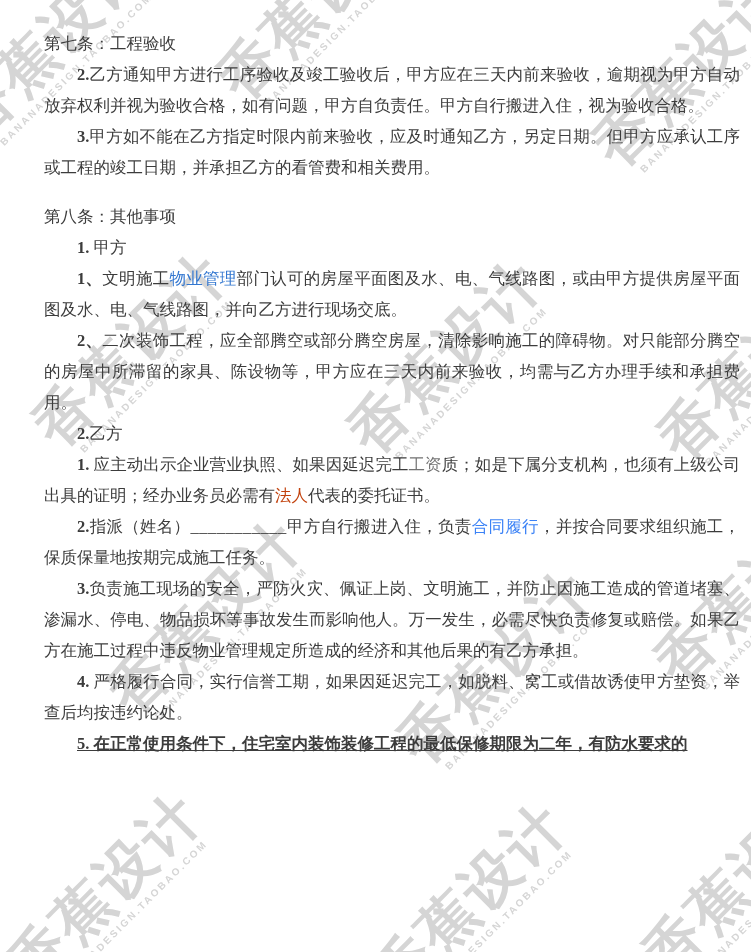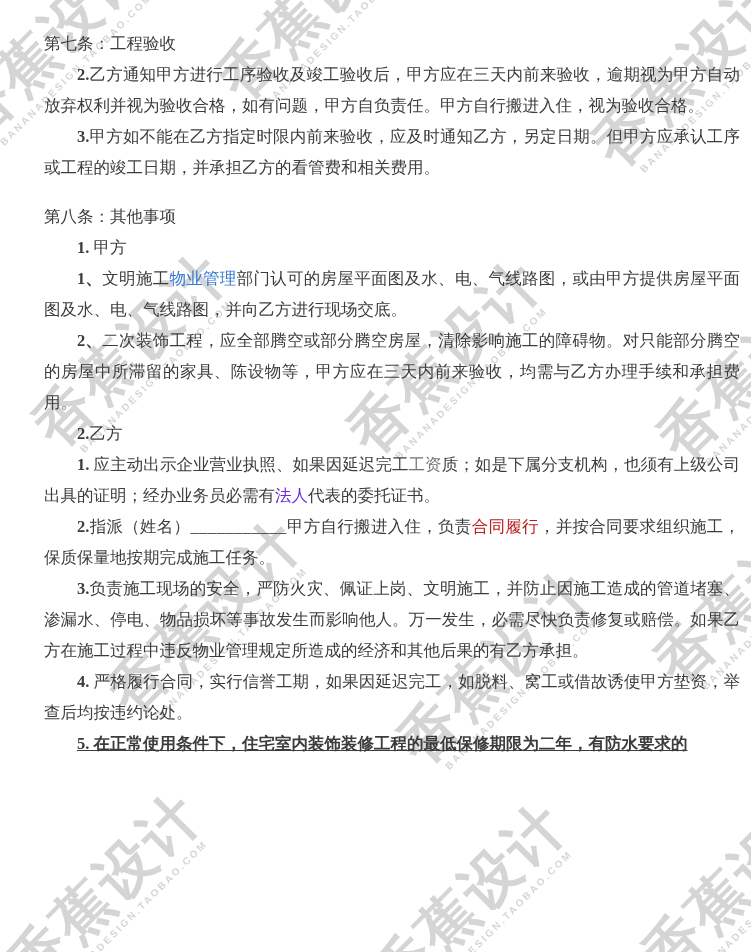--- a/index.html
+++ b/index.html
@@ -116,18 +116,18 @@
   </div>
 <div id="content" style="color: rgb(60, 60, 60);">
     <div class="heading"><span>第七条：工程验收</span></div>
     <div class="para"><span class="b">2.</span><span>乙方通知甲方进行工序验收及竣工验收后，甲方应在三天内前来验收，逾期视为甲方自动放弃权利并视为验收合格，如有问题，甲方自负责任。甲方自行搬进入住，视为验收合格。</span></div>
     <div class="para"><span class="b">3.</span><span>甲方如不能在乙方指定时限内前来验收，应及时通知乙方，另定日期。但甲方应承认工序或工程的竣工日期，并承担乙方的看管费和相关费用。</span></div>
     <div class="heading gap"><span>第八条：其他事项</span></div>
     <div class="para"><span class="b">1.</span><span> 甲方</span></div>
     <div class="para"><span class="b">1、</span><span>文明施工</span><span class="link" style="color: rgb(51, 119, 208);">物业管理</span><span>部门认可的房屋平面图及水、电、气线路图，或由甲方提供房屋平面图及水、电、气线路图，并向乙方进行现场交底。</span></div>
     <div class="para"><span class="b">2、</span><span>二次装饰工程，应全部腾空或部分腾空房屋，清除影响施工的障碍物。对只能部分腾空的房屋中所滞留的家具、陈设物等，甲方应在三天内前来验收，均需与乙方办理手续和承担费用。</span></div>
     <div class="para"><span class="b">2.</span><span>乙方</span></div>
-    <div class="para"><span class="b">1.</span><span> 应主动出示企业营业执照、如果因延迟完工</span><span class="link" style="color: #737373;">工资</span><span>质；如是下属分支机构，也须有上级公司出具的证明；经办业务员必需有</span><span class="link" style="color: #6d28d9;">法人</span><span>代表的委托证书。</span></div>
-    <div class="para"><span class="b">2.</span><span>指派（姓名）</span><span class="blank">___________</span><span>甲方自行搬进入住，负责</span><span class="link" style="color: #b91c1c;">合同履行</span><span>，并按合同要求组织施工，保质保量地按期完成施工任务。</span></div>
+    <div class="para"><span class="b">1.</span><span> 应主动出示企业营业执照、如果因延迟完工</span><span class="link" style="color: #737373;">工资</span><span>质；如是下属分支机构，也须有上级公司出具的证明；经办业务员必需有</span><span class="link" style="color: #c2410c;">法人</span><span>代表的委托证书。</span></div>
+    <div class="para"><span class="b">2.</span><span>指派（姓名）</span><span class="blank">___________</span><span>甲方自行搬进入住，负责</span><span class="link" style="color: #3b82f6;">合同履行</span><span>，并按合同要求组织施工，保质保量地按期完成施工任务。</span></div>
     <div class="para"><span class="b">3.</span><span>负责施工现场的安全，严防火灾、佩证上岗、文明施工，并防止因施工造成的管道堵塞、渗漏水、停电、物品损坏等事故发生而影响他人。万一发生，必需尽快负责修复或赔偿。如果乙方在施工过程中违反物业管理规定所造成的经济和其他后果的有乙方承担。</span></div>
     <div class="para"><span class="b">4.</span><span> 严格履行合同，实行信誉工期，如果因延迟完工，如脱料、窝工或借故诱使甲方垫资，举查后均按违约论处。</span></div>
     <div class="para allbold"><span class="b">5. 在正常使用条件下，住宅室内装饰装修工程的最低保修期限为二年，有防水要求的</span></div>
   </div>
 
 </body></html>

